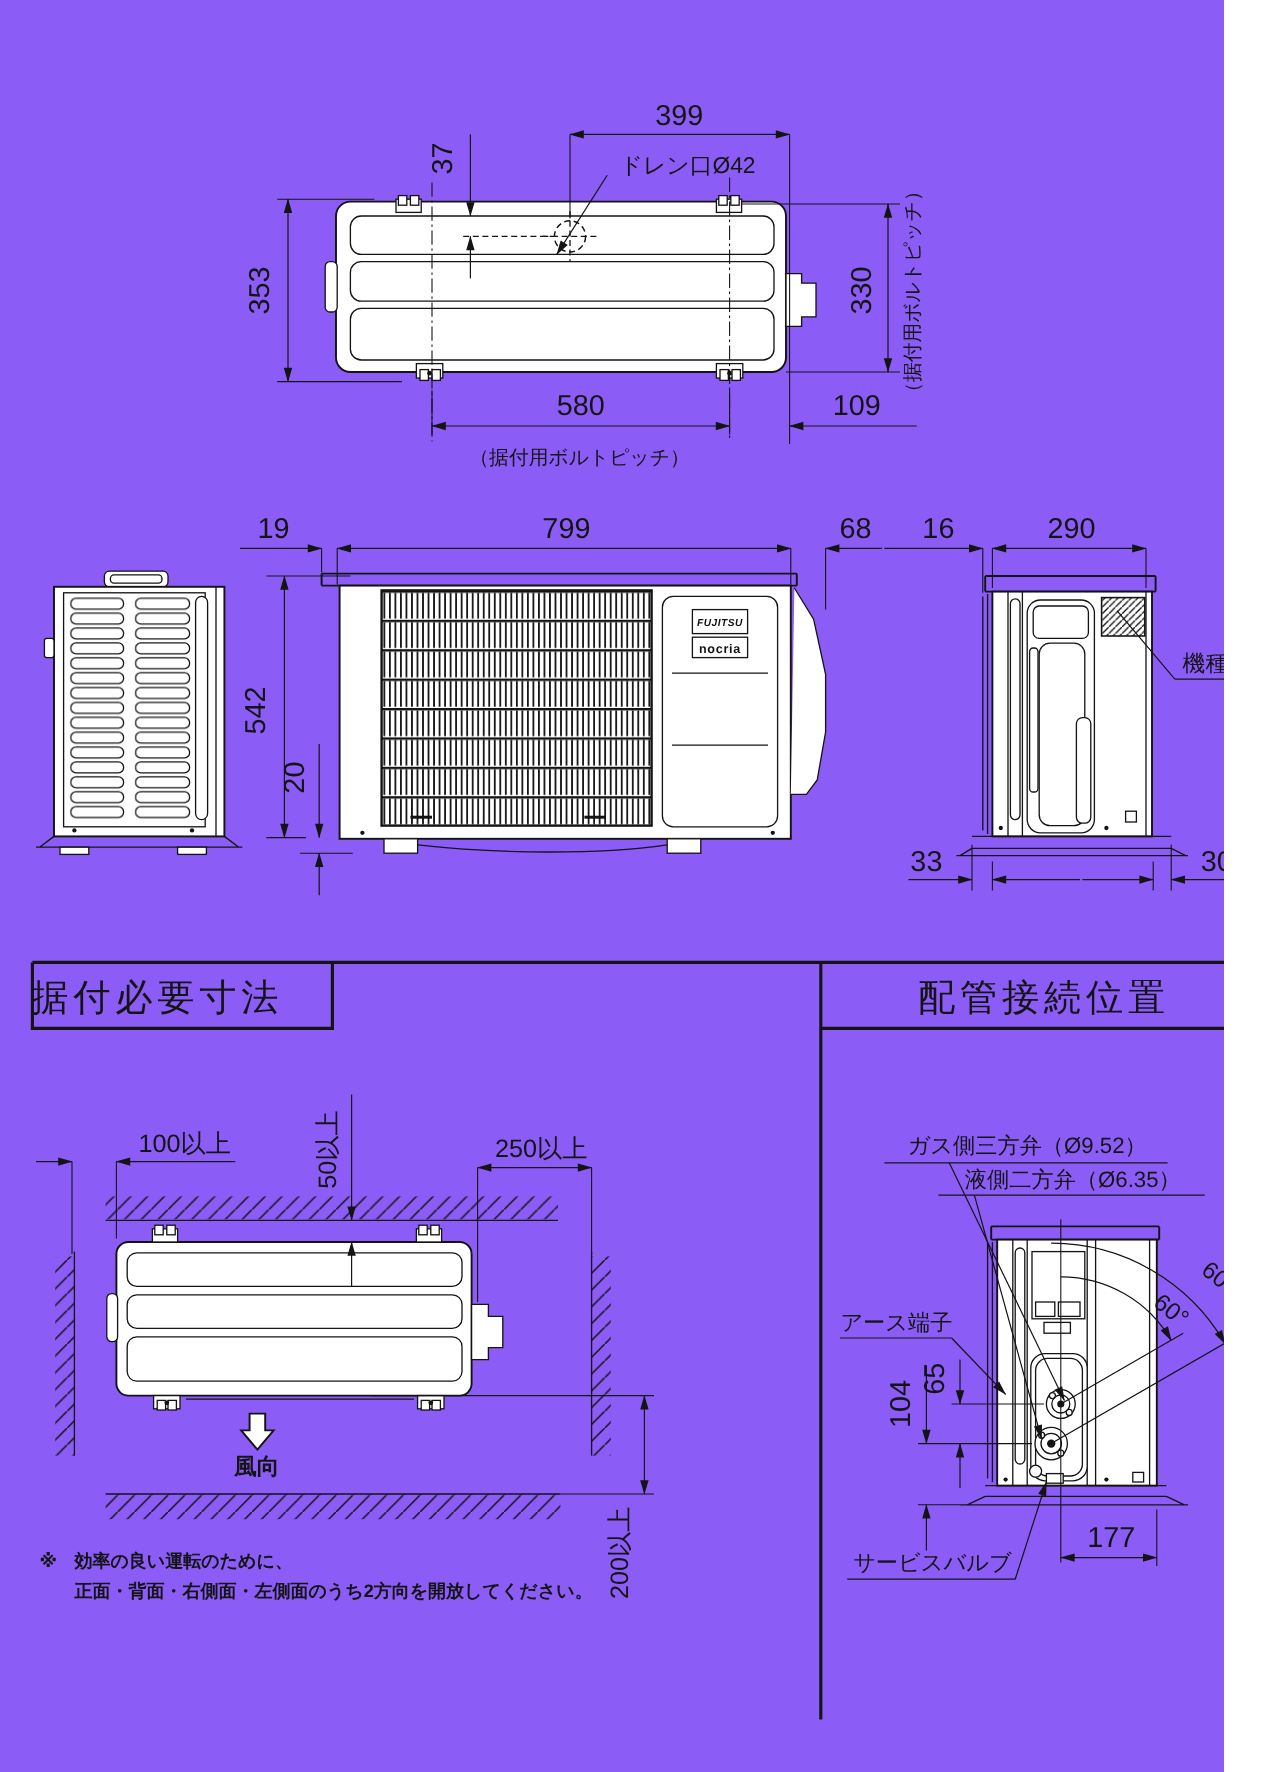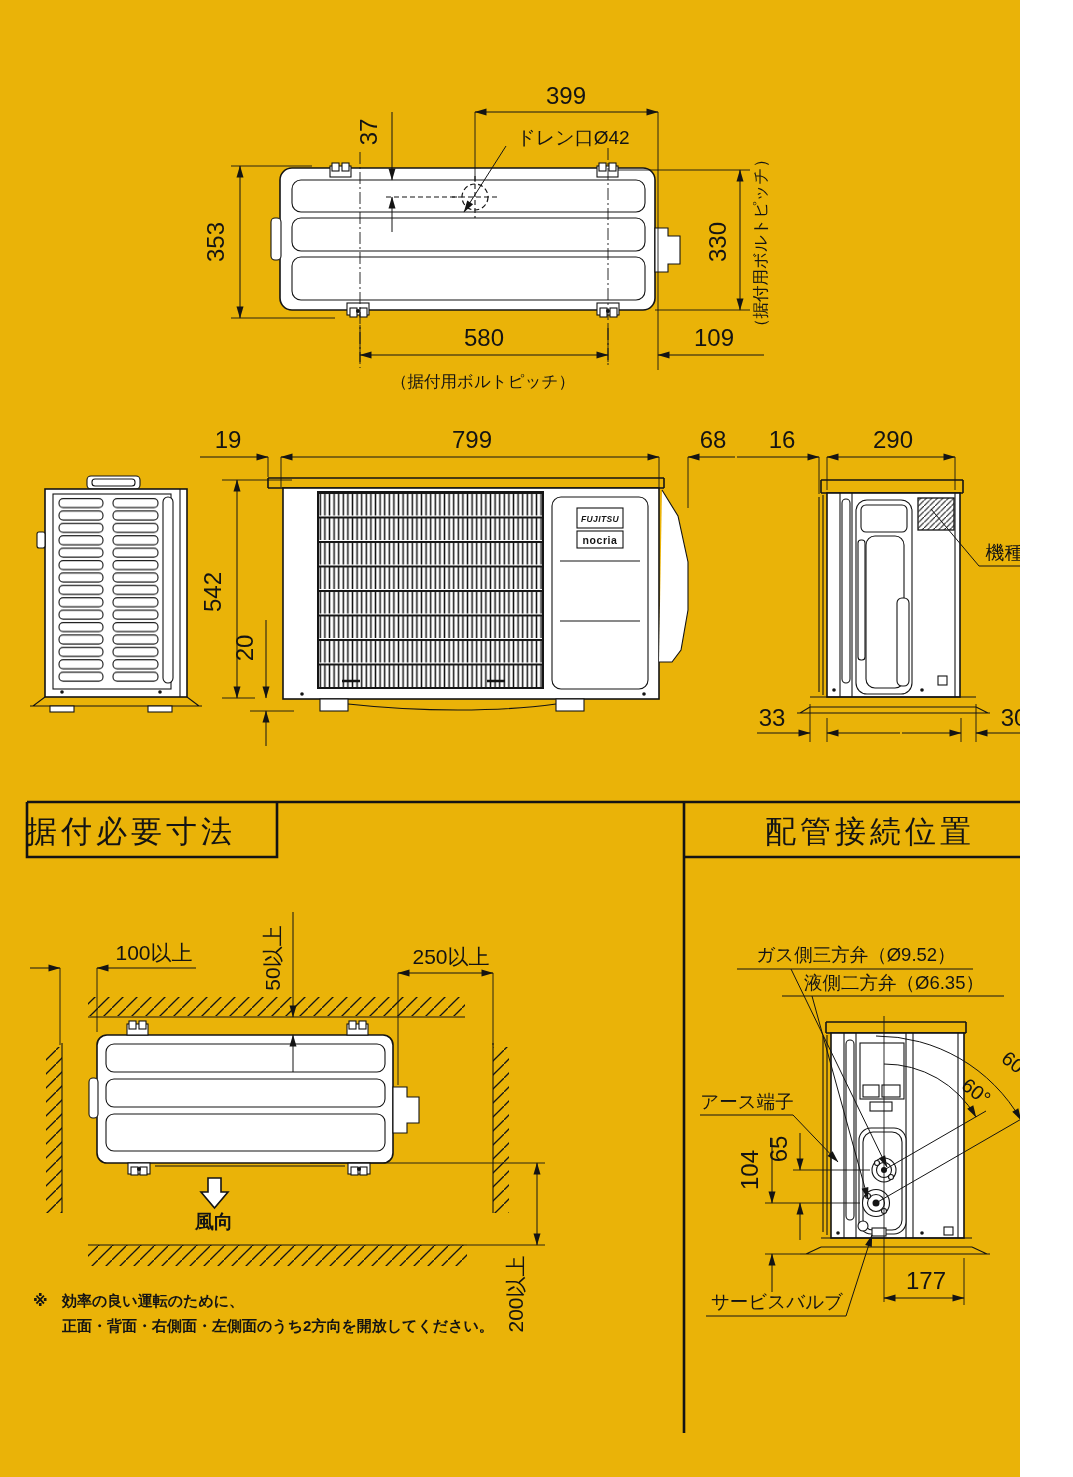--- a/index.html
+++ b/index.html
@@ -1,16 +1,16 @@
 <!DOCTYPE html>
 <html><head>
 <meta charset="utf-8">
 <style>
   html,body{margin:0;padding:0;background:#ffffff;}
-  .page{position:relative;width:1020px;height:1477px;background:#eab308;overflow:hidden;}
+  .page{position:relative;width:1020px;height:1477px;background:#8b5cf6;overflow:hidden;}
   svg{position:absolute;left:0;top:0;}
   text{font-family:"Liberation Sans","DejaVu Sans",sans-serif;fill:#141414;text-anchor:middle;}
   .num{font-size:24px;}
   .clr{font-size:21px;}
   .jp{font-size:19px;}
   .jps{font-size:16.5px;}
   .lbl{font-size:18.5px;}
   .title{font-size:31px;letter-spacing:4px;}
   .note{font-size:15px;font-weight:600;text-anchor:start;}
   .wind{font-size:19px;font-weight:700;}

